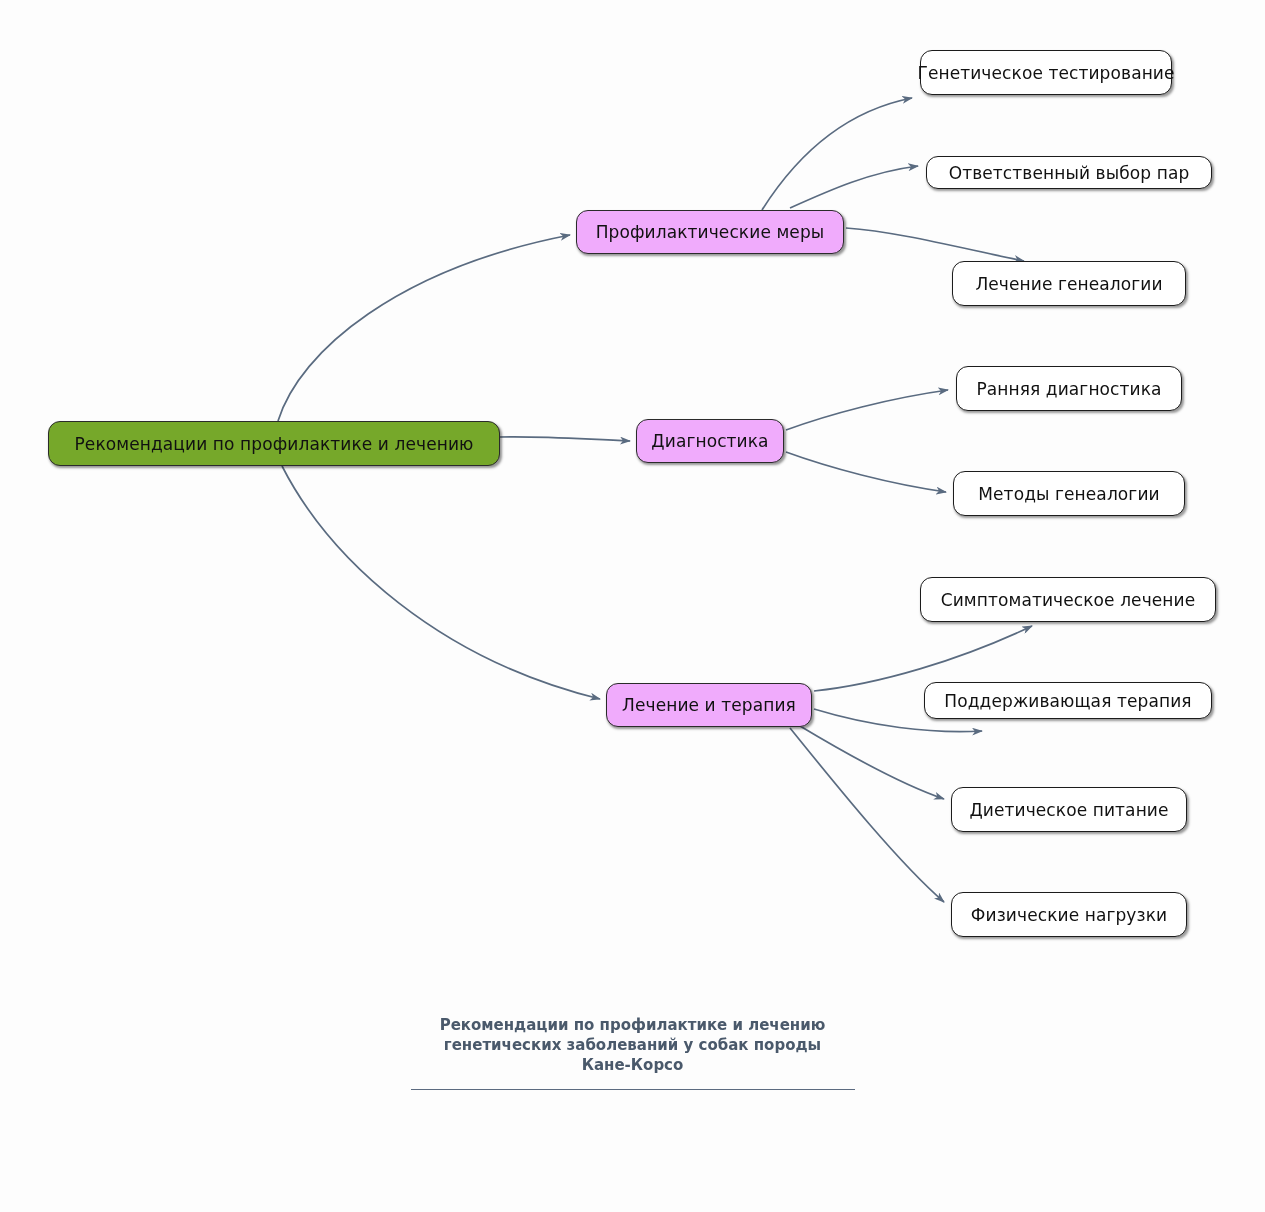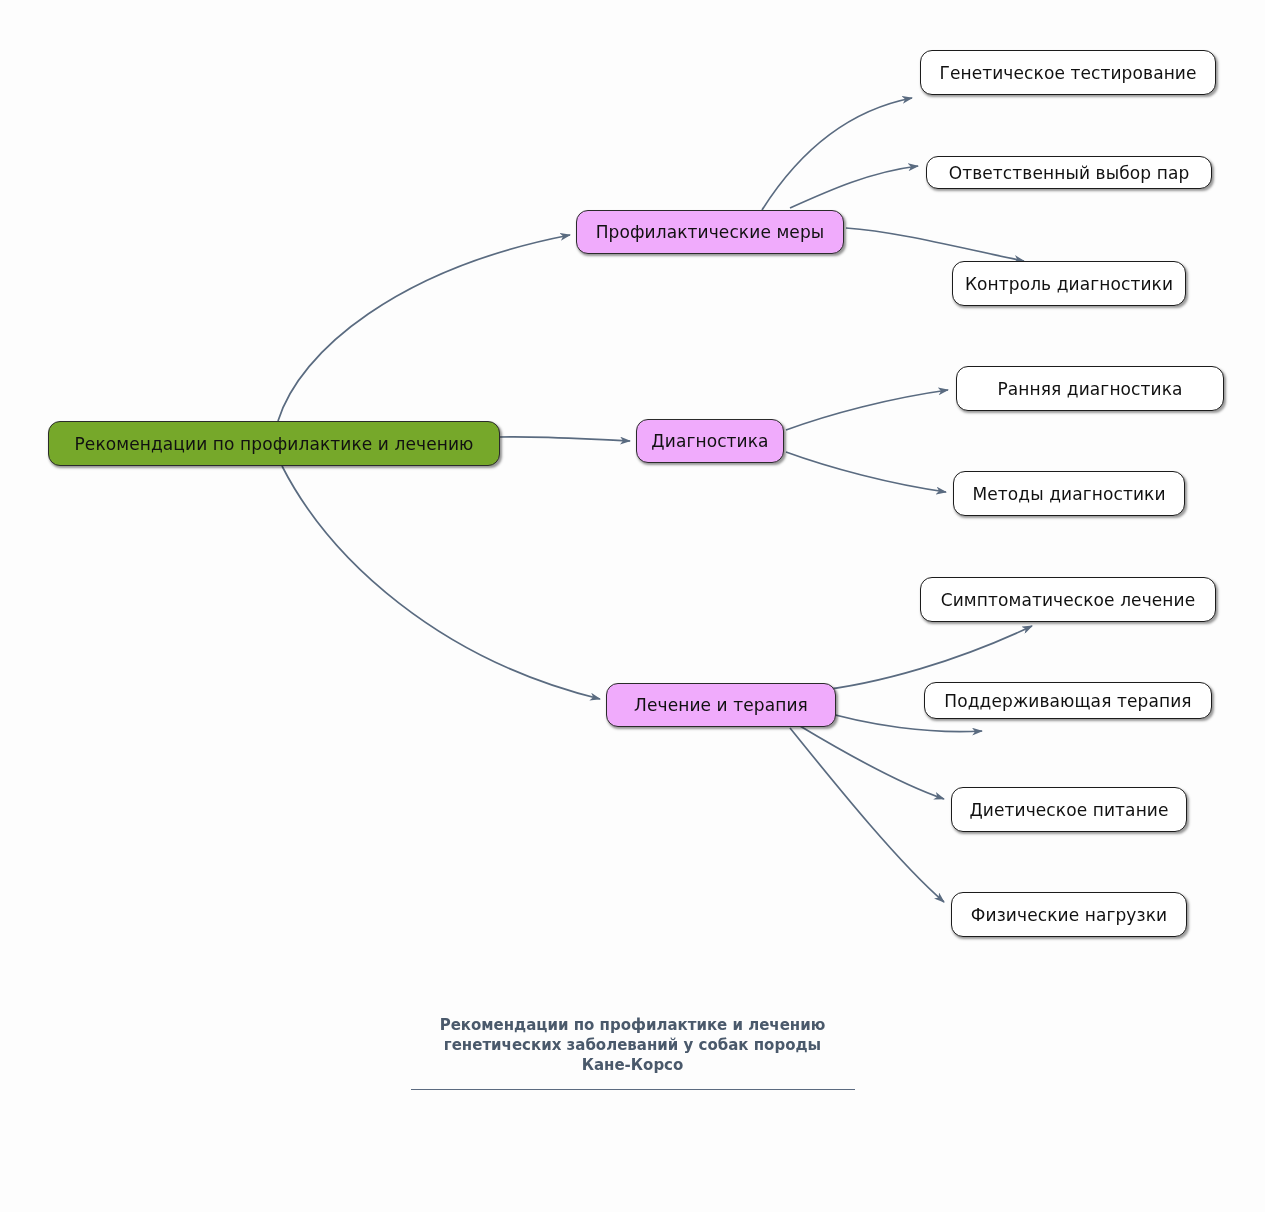--- a/index.html
+++ b/index.html
@@ -117,38 +117,38 @@
   <div class="node node-root" style="left:48px;top:421px;width:452px;height:45px;">
     <span>Рекомендации по профилактике и лечению</span>
   </div>
 
   <div class="node node-branch" style="left:576px;top:210px;width:268px;height:44px;">
     <span>Профилактические меры</span>
   </div>
   <div class="node node-branch" style="left:636px;top:419px;width:148px;height:44px;">
     <span>Диагностика</span>
   </div>
-  <div class="node node-branch" style="left:606px;top:683px;width:230px;height:44px;">
+  <div class="node node-branch" style="left:606px;top:683px;width:206px;height:44px;">
     <span>Лечение и терапия</span>
   </div>
 
-  <div class="node node-leaf" style="left:920px;top:50px;width:296px;height:45px;">
+  <div class="node node-leaf" style="left:920px;top:50px;width:252px;height:45px;">
     <span>Генетическое тестирование</span>
   </div>
   <div class="node node-leaf" style="left:926px;top:156px;width:286px;height:33px;">
     <span>Ответственный выбор пар</span>
   </div>
   <div class="node node-leaf" style="left:952px;top:261px;width:234px;height:45px;">
-    <span>Контроль диагностики</span>
+    <span>Лечение генеалогии</span>
   </div>
-  <div class="node node-leaf" style="left:956px;top:366px;width:268px;height:45px;">
+  <div class="node node-leaf" style="left:956px;top:366px;width:226px;height:45px;">
     <span>Ранняя диагностика</span>
   </div>
   <div class="node node-leaf" style="left:953px;top:471px;width:232px;height:45px;">
-    <span>Методы диагностики</span>
+    <span>Методы генеалогии</span>
   </div>
   <div class="node node-leaf" style="left:920px;top:577px;width:296px;height:45px;align-items:center;">
     <span>Симптоматическое лечение</span>
   </div>
   <div class="node node-leaf" style="left:924px;top:682px;width:288px;height:37px;align-items:center;">
     <span>Поддерживающая терапия</span>
   </div>
   <div class="node node-leaf" style="left:951px;top:787px;width:236px;height:45px;">
     <span>Диетическое питание</span>
   </div>

